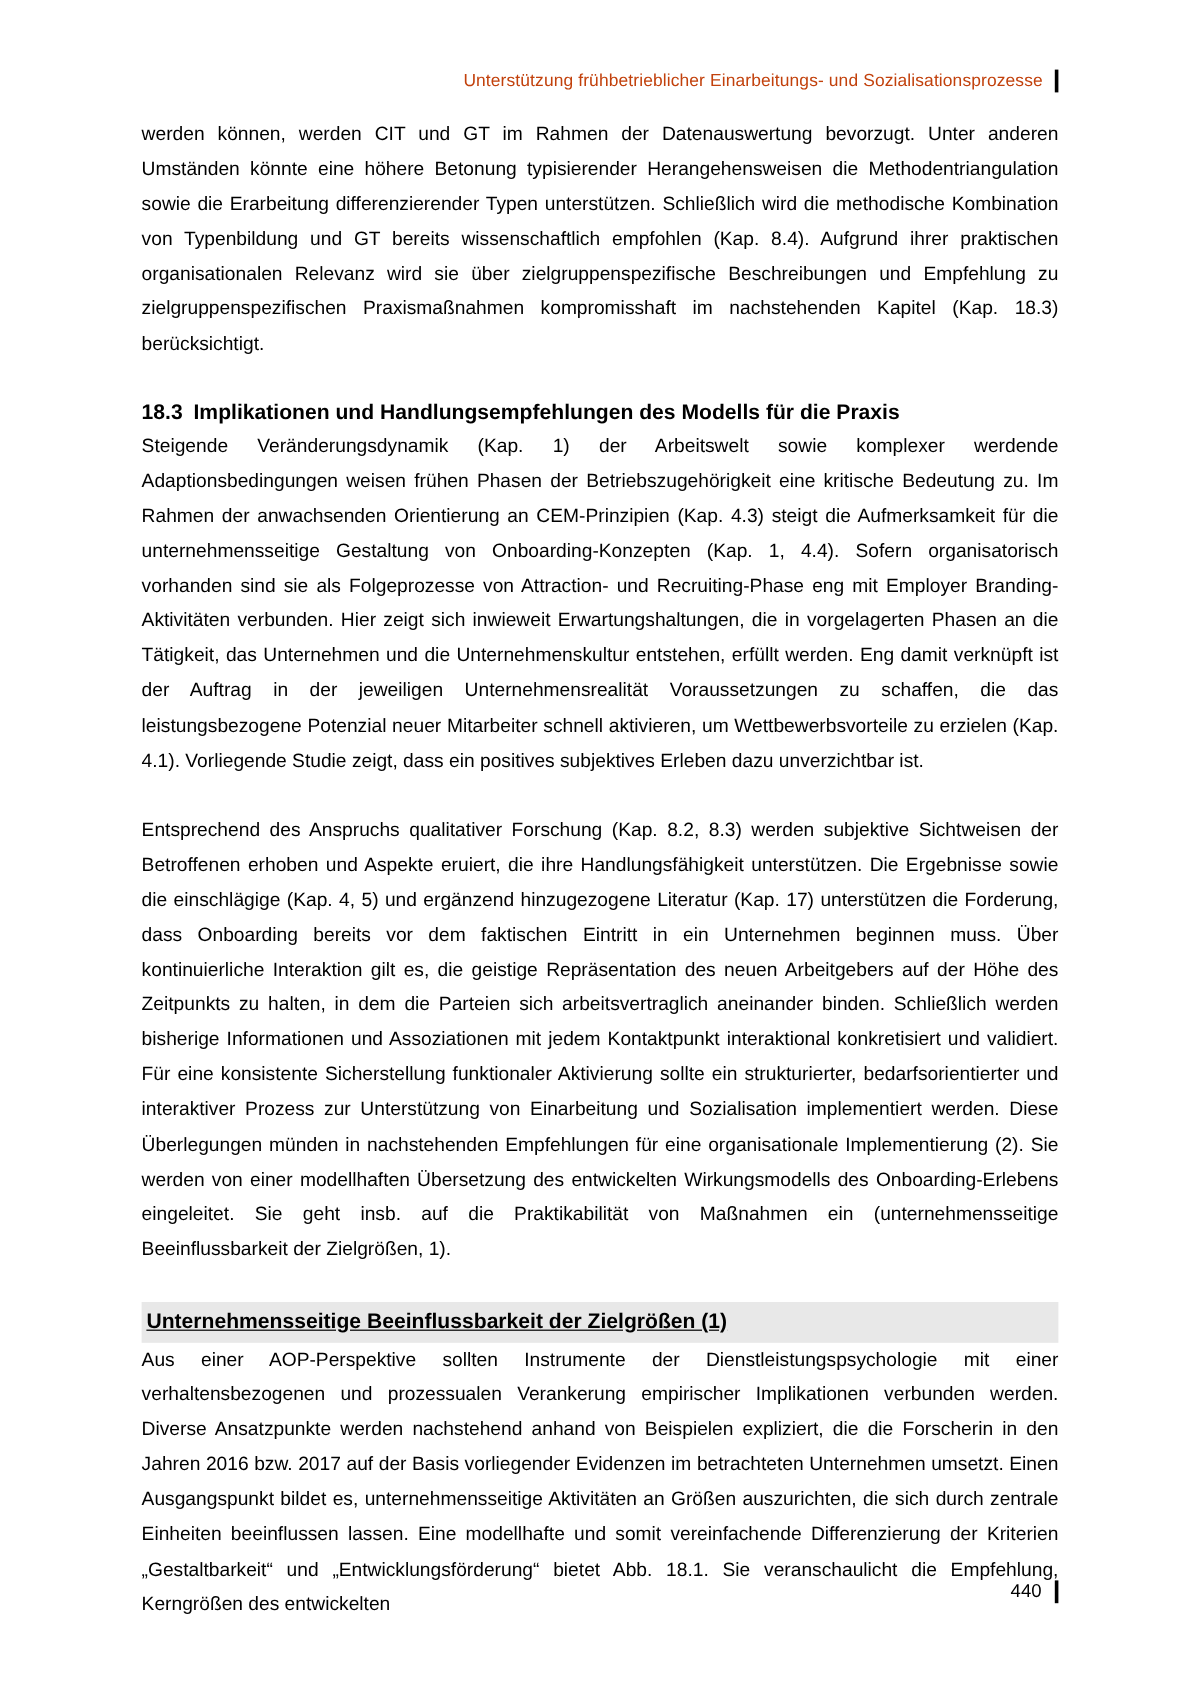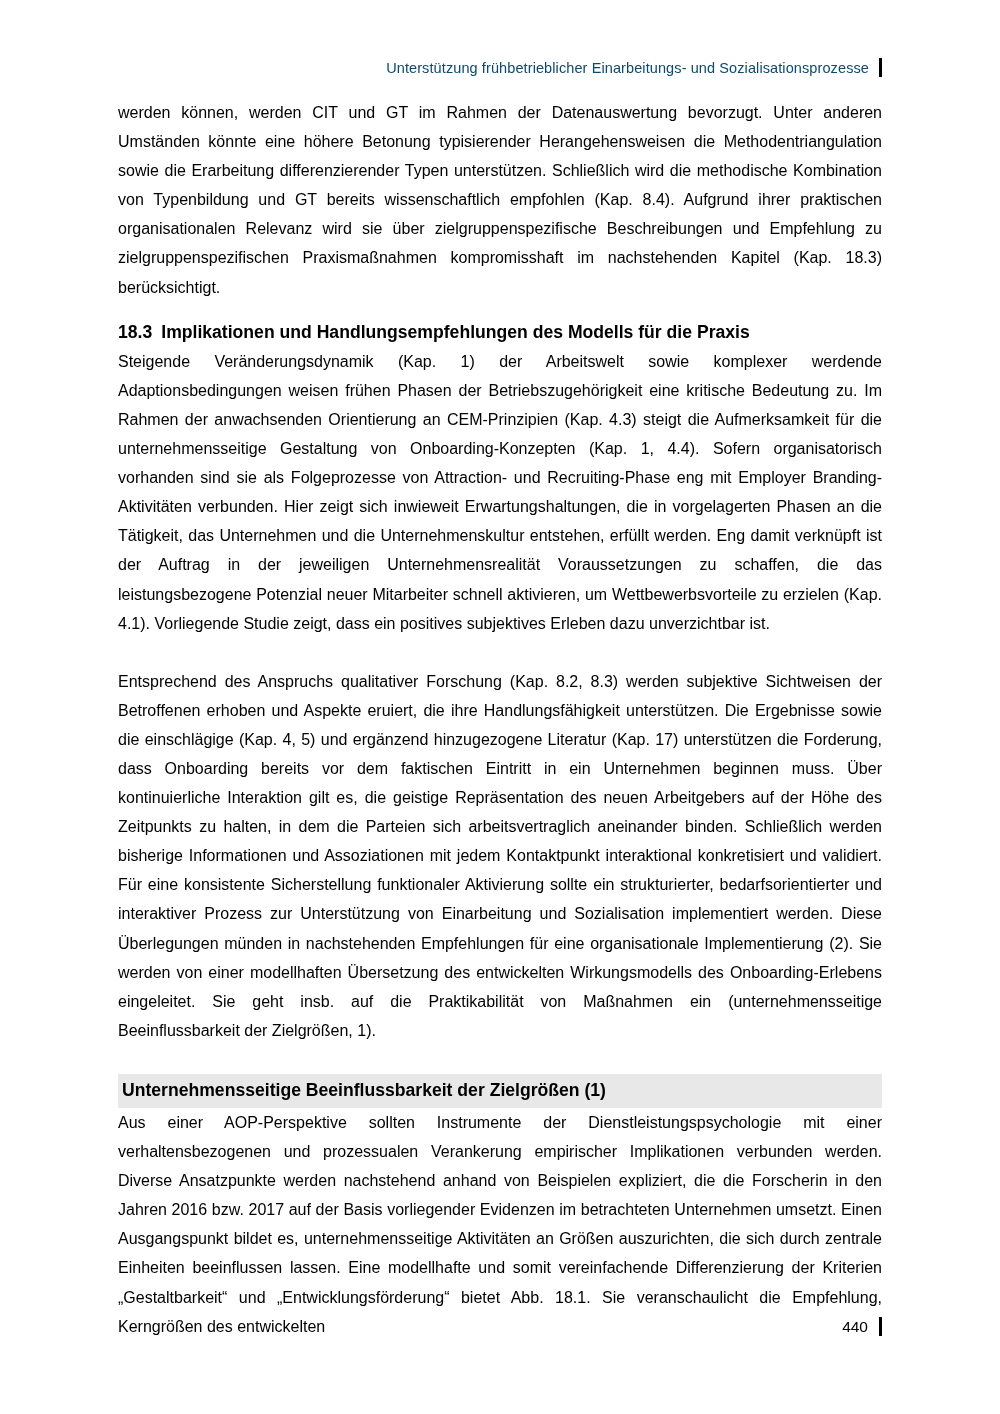--- a/index.html
+++ b/index.html
@@ -27,21 +27,21 @@
     position: absolute;
     top: 58px;
     right: 118px;
     display: flex;
     align-items: center;
     gap: 10px;
   }
   .runhead-text {
     font-size: 14.5px;
     letter-spacing: 0.1px;
-    color: #0c4a6e;
+    color: #c2410c;
     white-space: nowrap;
   }
   .runhead-rule {
     width: 3px;
     height: 19px;
     background: #000;
     display: block;
   }
   
   .content {
@@ -56,32 +56,33 @@
     line-height: 29.1px;
     text-align: justify;
     text-justify: inter-word;
     hyphens: manual;
   }
   .gap { height: 29px; }
   h2.section-heading {
     font-size: 17.6px;
     line-height: 29.1px;
     font-weight: bold;
-    margin: 16px 0 0 0;
+    margin: 27px 0 0 0;
     text-align: left;
   }
   h3.box-heading {
     font-size: 17.6px;
     line-height: 29.1px;
     font-weight: bold;
     margin: 0;
     padding: 2px 6px 3px 4px;
     background: #e8e8e8;
     text-align: left;
     display: block;
+    text-decoration: underline;
   }
   .heading-num { margin-right: 9px; }
   
   .folio {
     position: absolute;
     right: 118px;
     bottom: 78px;
     display: flex;
     align-items: center;
     gap: 11px;

